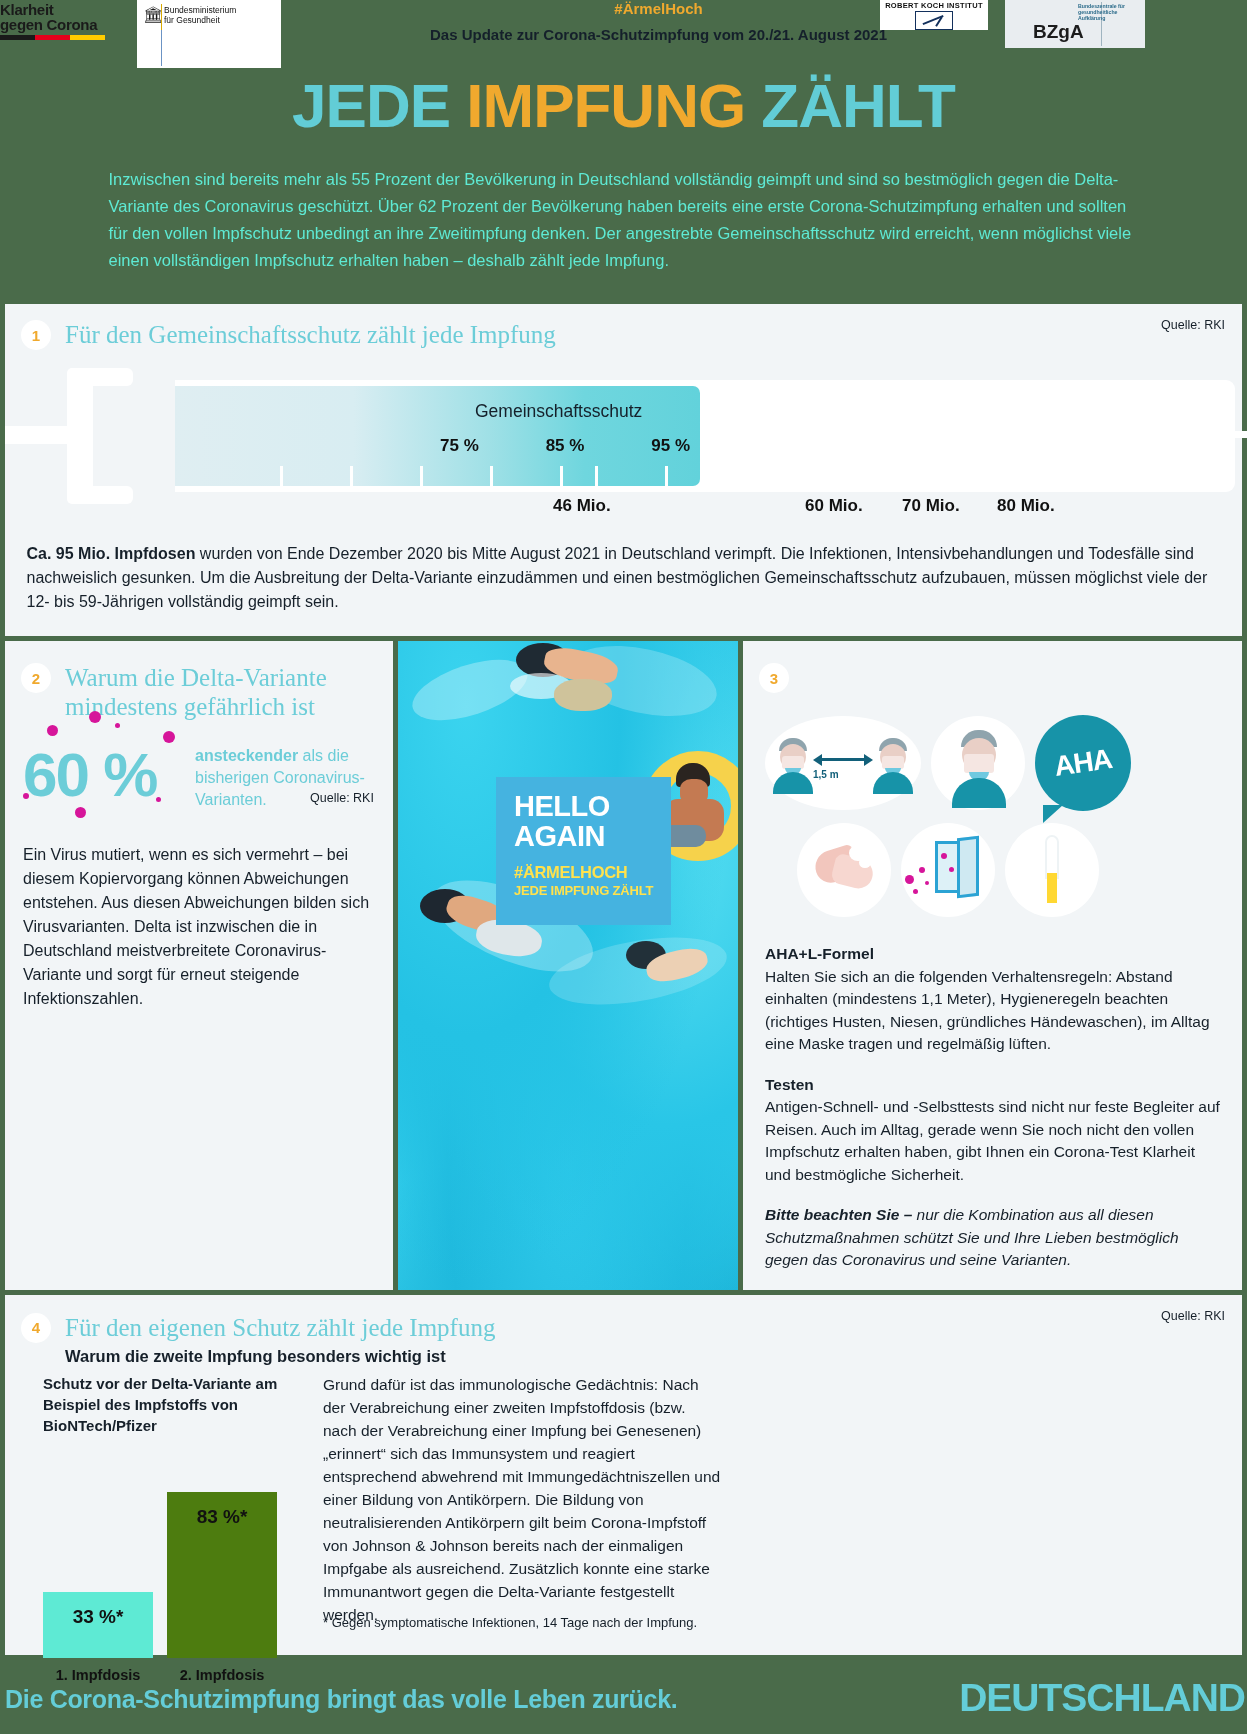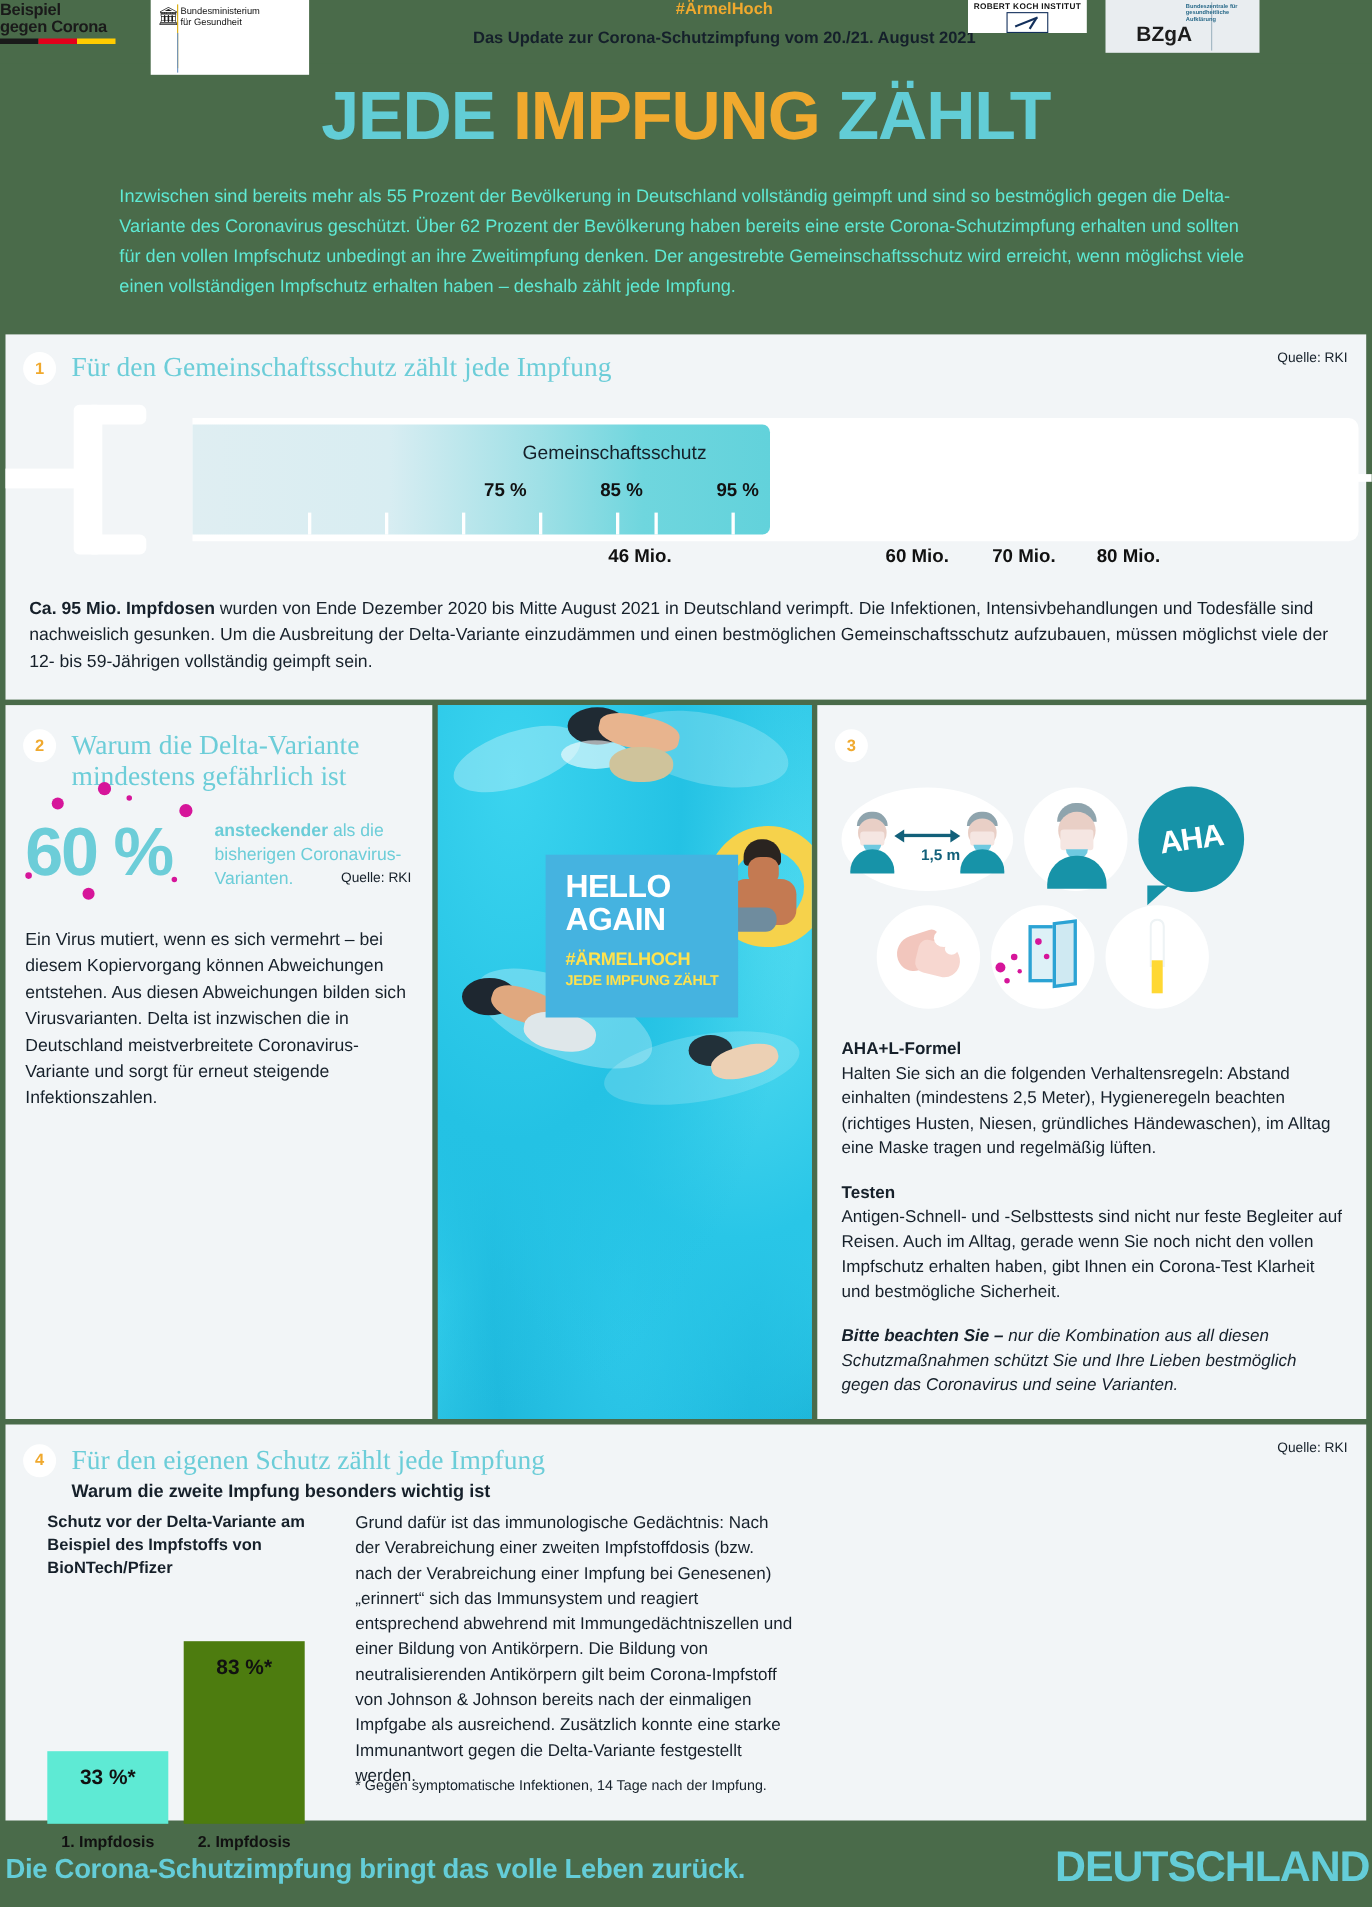--- a/index.html
+++ b/index.html
@@ -124,21 +124,21 @@
   .p-head { width: 26px; height: 26px; border-radius: 50%; background: #e9cfc6; position: absolute; }
   .p-hair { width: 28px; height: 13px; border-radius: 14px 14px 0 0; background: #8fa4ad; position: absolute; }
   .p-mask { width: 22px; height: 13px; background: #f5e6e2; border-radius: 3px; position: absolute; }
   .p-body { width: 40px; height: 22px; border-radius: 20px 20px 0 0; background: #1793a8; position: absolute; }
   .p-collar { width: 16px; height: 6px; background: #6fc9e0; border-radius: 0 0 8px 8px; position: absolute; }
   .arrowline { position: relative; height: 14px; }
   .arrowline:before { content:""; position:absolute; left:6px; top:6px; width:48px; height:3px; background:#12607a; }
   .arrowline .ahl, .arrowline .ahr { position: absolute; top: 2px; width: 0; height: 0; border-top: 6px solid transparent; border-bottom: 6px solid transparent; }
   .arrowline .ahl { left: 0; border-right: 9px solid #12607a; }
   .arrowline .ahr { right: 0; border-left: 9px solid #12607a; }
-  .dlabel { font-size: 14px; font-weight: bold; color: #12607a; margin-top: 3px; text-align: right; }
+  .dlabel { font-size: 10px; font-weight: bold; color: #12607a; margin-top: 3px; }
   .aha { width: 96px; height: 96px; border-radius: 50%; background: #1793a8; position: relative; flex: none; }
   .aha .t { position: absolute; inset: 0; display: flex; align-items: center; justify-content: center; color: #fff; font-weight: bold; font-size: 28px; transform: rotate(-8deg); letter-spacing: -1px; }
   .aha:after { content: ""; position: absolute; left: 8px; bottom: -12px; width: 0; height: 0; border-left: 20px solid #1793a8; border-bottom: 18px solid transparent; }
 
   .sec3 .body { margin: 26px 22px 0 22px; font-size: 15.5px; line-height: 22.5px; color: #16202a; font-weight: 500; }
   .sec3 .body b { font-weight: bold; }
   .sec3 .ital { margin: 18px 22px 0 22px; font-size: 15.5px; line-height: 22.5px; color: #16202a; font-style: italic; font-weight: 500; }
   .sec3 .ital b { font-weight: bold; }
 
   
@@ -161,21 +161,21 @@
   .fbrand { position: absolute; right: 2px; top: 10px; text-align: right; line-height: 37px; }
   .fbrand .l1, .fbrand .l2 { color: #64cdd8; font-size: 39px; font-weight: bold; letter-spacing: -1px; }
 </style>
 </head>
 <body>
 
 <div class="page">
 
   <div class="header">
     <div class="logo-zgc">
-      <div>Beispiel</div>
+      <div>Klarheit</div>
       <div>gegen Corona</div>
       <div class="bars">
         <i style="background:#1a1a1a"></i>
           <i style="background:#e3001b"></i>
           <i style="background:#ffcc00"></i>
       </div>
     </div>
 
     <div class="logo-bmg">
       <div class="eagle">🏛</div>
@@ -390,21 +390,21 @@
         </div>
 
         <div class="icircle">
           <div style="position:absolute;left:40px;top:12px;width:14px;height:44px;background:#fff;border-radius:7px 7px 0 0;box-shadow:0 0 0 2px #eef3f5 inset"></div>
           <div style="position:absolute;left:42px;top:50px;width:10px;height:30px;background:#ffd833"></div>
         </div>
       </div>
 
       <div class="body">
         <b>AHA+L-Formel</b><br>
-        <span>Halten Sie sich an die folgenden Verhaltensregeln: Abstand einhalten (mindestens 2,5 Meter), Hygieneregeln beachten (richtiges Husten, Niesen, gründliches Händewaschen), im Alltag eine Maske tragen und regelmäßig lüften.</span>
+        <span>Halten Sie sich an die folgenden Verhaltensregeln: Abstand einhalten (mindestens 1,1 Meter), Hygieneregeln beachten (richtiges Husten, Niesen, gründliches Händewaschen), im Alltag eine Maske tragen und regelmäßig lüften.</span>
       </div>
       <div class="body" style="margin-top:18px">
         <b>Testen</b><br>
         <span>Antigen-Schnell- und -Selbsttests sind nicht nur feste Begleiter auf Reisen. Auch im Alltag, gerade wenn Sie noch nicht den vollen Impfschutz erhalten haben, gibt Ihnen ein Corona-Test Klarheit und bestmögliche Sicherheit.</span>
       </div>
       <div class="ital"><b>Bitte beachten Sie – </b><span>nur die Kombination aus all diesen Schutzmaßnahmen schützt Sie und Ihre Lieben bestmöglich gegen das Coronavirus und seine Varianten.</span></div>
     </div>
   </div>
 
   <div class="sec4">

